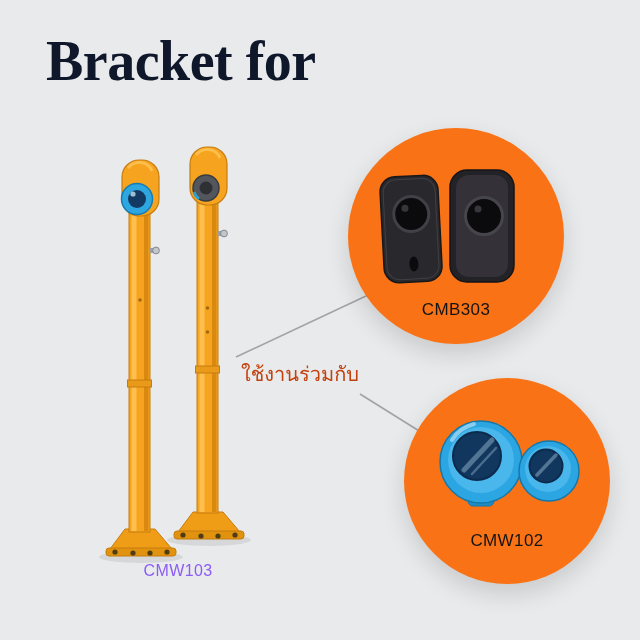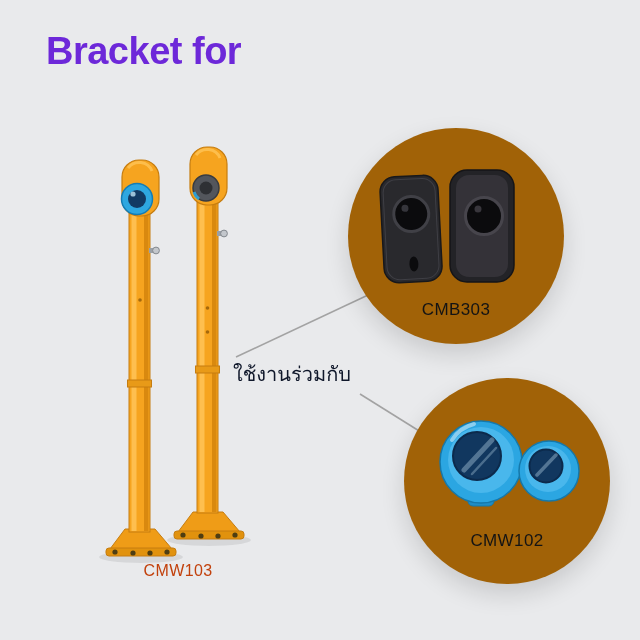--- a/index.html
+++ b/index.html
@@ -4,44 +4,44 @@
 <style>
   * { margin:0; padding:0; box-sizing:border-box; }
   html,body { width:640px; height:640px; background:#e9eaec; }
   .canvas {
     position:relative; width:640px; height:640px;
     background:#e9eaec; overflow:hidden;
     font-family:"Liberation Sans","DejaVu Sans",sans-serif;
   }
   .title {
     position:absolute; left:46px; top:30px;
-    font-size:38px; font-weight:bold; color:#6d28d9;
-    line-height:1.13; letter-spacing:-0.5px;
+    font-size:56px; font-weight:bold; color:#0f172a;
+    line-height:1.13; letter-spacing:-0.5px;font-family:Liberation Serif, serif;
   }
   .scene { position:absolute; left:0; top:0; }
   .callout {
-    position:absolute; background:#a16207; border-radius:50%;
+    position:absolute; background:#f97316; border-radius:50%;
     box-shadow:0 10px 24px rgba(0,0,0,0.14);
   }
   .callout-top    { left:348px; top:128px; width:216px; height:216px; }
   .callout-bottom { left:404px; top:378px; width:206px; height:206px; }
   .callout svg { position:absolute; left:0; top:0; }
   .model-label {
     position:absolute; width:100%; text-align:center;
     font-size:17px; color:#141414; letter-spacing:0.4px;
   }
   .callout-top    .model-label { top:172px; }
   .callout-bottom .model-label { top:153px;text-align:center; }
   .compat-text {
-    position:absolute; left:233px; top:358px;
-    font-size:20px; color:#0f172a;
+    position:absolute; left:241px; top:358px;
+    font-size:20px; color:#c2410c;
   }
   .bracket-label {
     position:absolute; left:118px; top:562px; width:120px;
-    text-align:center; font-size:16px; color:#c2410c; letter-spacing:0.4px;
+    text-align:center; font-size:16px; color:#8b5cf6; letter-spacing:0.4px;
   }
 </style>
 </head>
 <body>
 
 <div class="canvas">
 
   <div class="title">
     <div>Bracket for</div>
   </div>

